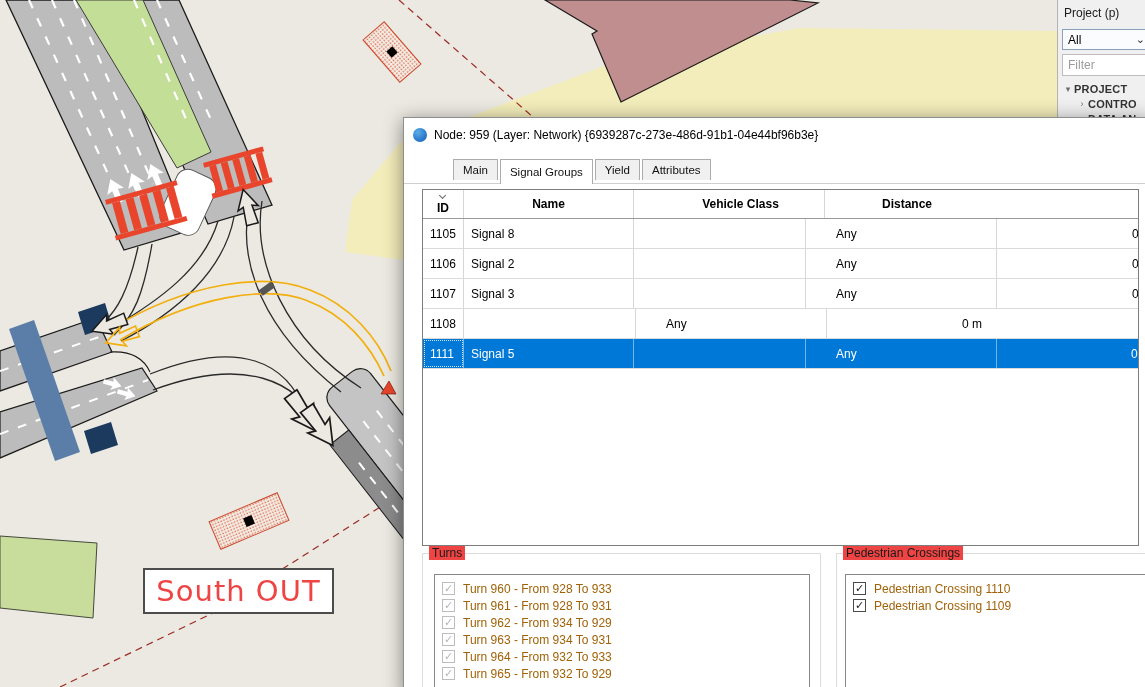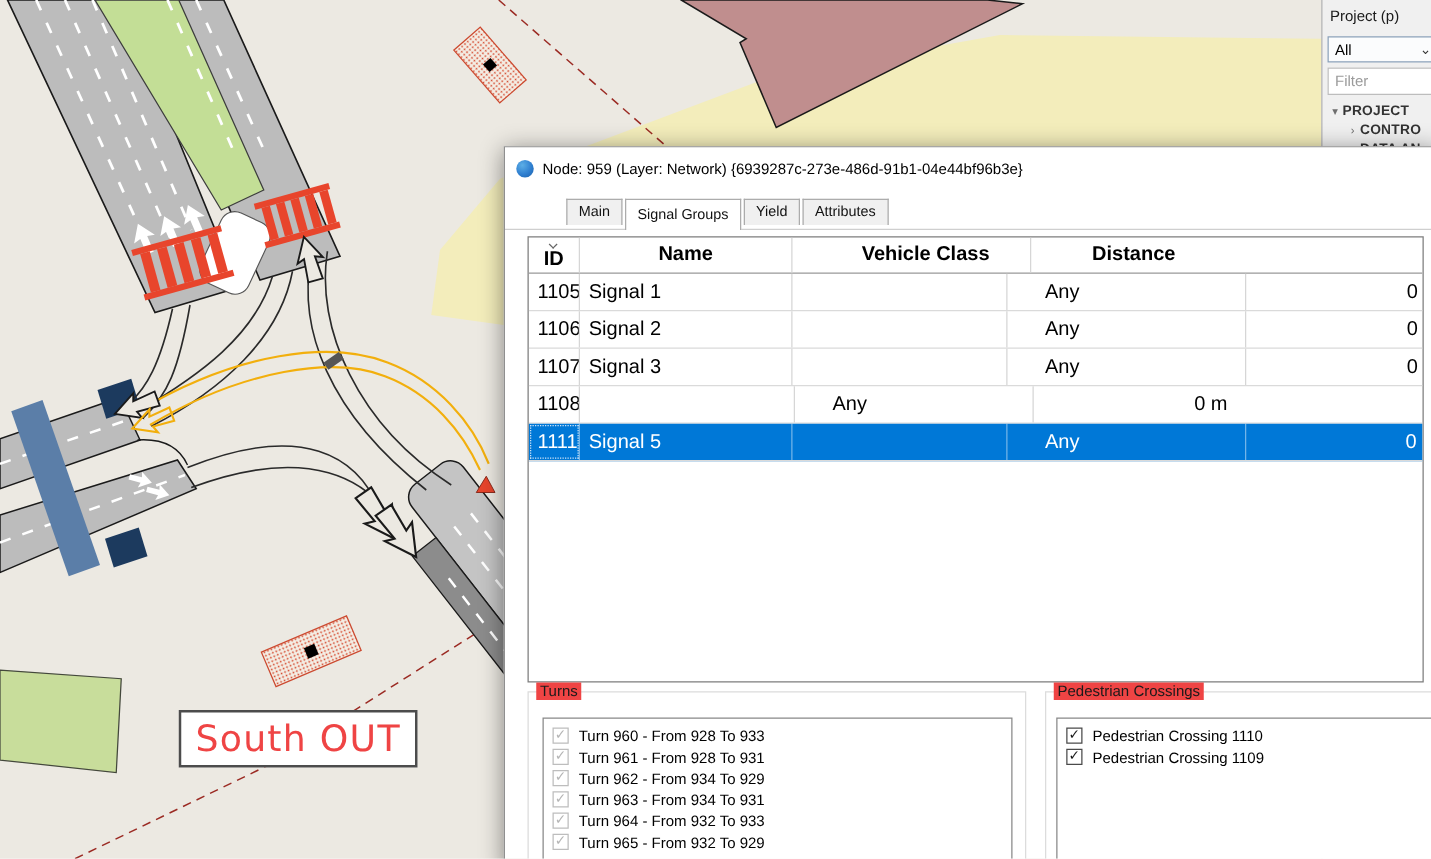--- a/index.html
+++ b/index.html
@@ -42,21 +42,21 @@
     font-size:11.5px; color:#111; display:flex; align-items:center; margin-right:2px; }
   .tab.active { height:25px; background:#fff; position:relative; z-index:3; }
   #tabline { position:absolute; left:0; right:0; top:65px; border-top:1px solid #cfcfcf; z-index:1; }
 
   
   #sg-table { position:absolute; left:18px; top:71px; width:717px; height:357px;
     border:1px solid #7d7d7d; background:#fff; overflow:hidden; }
   .trow { display:flex; width:715px; }
   .trow.header { height:29px; border-bottom:1px solid #999; }
   .trow.body { height:30px; border-bottom:1px solid #dadada; }
-  .tcell { flex:0 0 auto; font-size:16px; color:#000; display:flex; align-items:center;
+  .tcell { flex:0 0 auto; font-size:12px; color:#000; display:flex; align-items:center;
     border-right:1px solid #d6d6d6; padding-left:7px; overflow:hidden; white-space:nowrap;text-align:right; }
   .tcell:last-child { border-right:none; }
   .c0{width:41px;} .c1{width:170px;} .c2{width:172px;} .c3{width:168px;margin-left:23px;} .c4{width:164px;}
   .header .tcell { font-weight:bold; justify-content:center; padding:0; position:relative; }
   .tcell.dist { justify-content:flex-end; padding-right:9px; }
   .trow.selected { background:#0078d7; }
   .trow.selected .tcell { color:#fff; border-right:1px solid rgba(255,255,255,.45); }
   .trow.selected .tcell.c0 { outline:1px dotted #cfe3f7; outline-offset:-2px; }
   .sort-ind { position:absolute; top:3px; left:50%; width:5px; height:5px; margin-left:-3px;
     border-right:1px solid #666; border-bottom:1px solid #666; transform:rotate(45deg); }
@@ -69,21 +69,21 @@
   #turns-box   { left:18px;  top:435px; width:399px; bottom:-12px; }
   #ped-box     { left:432px; top:435px; right:-12px; bottom:-12px; }
   .listbox { position:absolute; background:#fff; border:1px solid #888; }
   #turns-list { left:11px; top:20px; width:376px; bottom:-14px; padding-top:5px; }
   #ped-list   { left:8px;  top:20px; right:-14px;  bottom:-14px; padding-top:5px; }
   .chk-item { display:flex; align-items:center; height:17px; padding-left:7px; }
   .chk { width:13px; height:13px; background:#fff; flex:0 0 13px; margin-right:8px;
     display:flex; align-items:center; justify-content:center; font-size:11px; line-height:11px; }
   .chk.disabled { border:1px solid #bdbdbd; color:#b5b5b5; }
   .chk.enabled  { border:1px solid #4a4a4a; color:#1a1a1a; }
-  .chk-item .chk-label { font-size:12px; color:#000000; white-space:nowrap; }
+  .chk-item .chk-label { font-size:12px; color:#a16207; white-space:nowrap; }
 </style>
 </head>
 <body>
 
 <div id="stage">
 
   <svg id="map-svg" width="1145" height="687" viewBox="0 0 1145 687">
     <defs>
       <pattern id="redhatch" width="3" height="3" patternUnits="userSpaceOnUse">
         <rect width="3" height="3" fill="#f4efe6"></rect>
@@ -286,21 +286,21 @@
           <span class="sort-ind"></span>
           <span class="hdr-id-text">ID</span>
         </div>
         <div class="tcell c1">Name</div>
         <div class="tcell c3">Vehicle Class</div>
         <div class="tcell c4">Distance</div>
       </div>
 
       <div class="trow body">
         <div class="tcell c0">1105</div>
-        <div class="tcell c1">Signal 1</div>
+        <div class="tcell c1">Signal 8</div>
         <div class="tcell c2"></div>
         <div class="tcell c3">Any</div>
         <div class="tcell c4 dist">0 m</div>
       </div>
       <div class="trow body">
         <div class="tcell c0">1106</div>
         <div class="tcell c1">Signal 2</div>
         <div class="tcell c2"></div>
         <div class="tcell c3">Any</div>
         <div class="tcell c4 dist">0 m</div>

